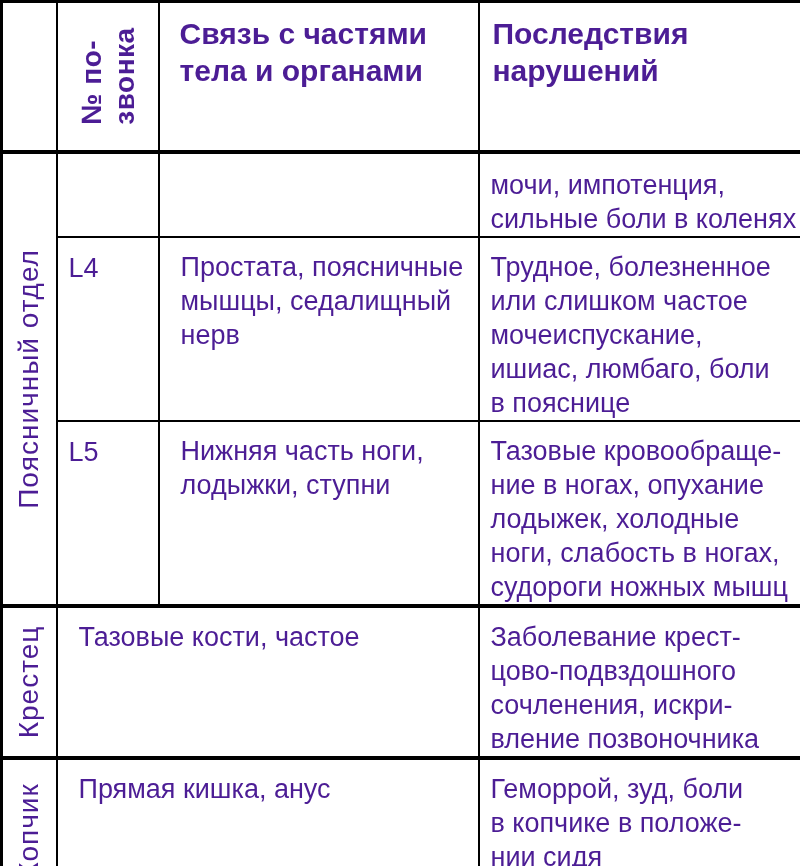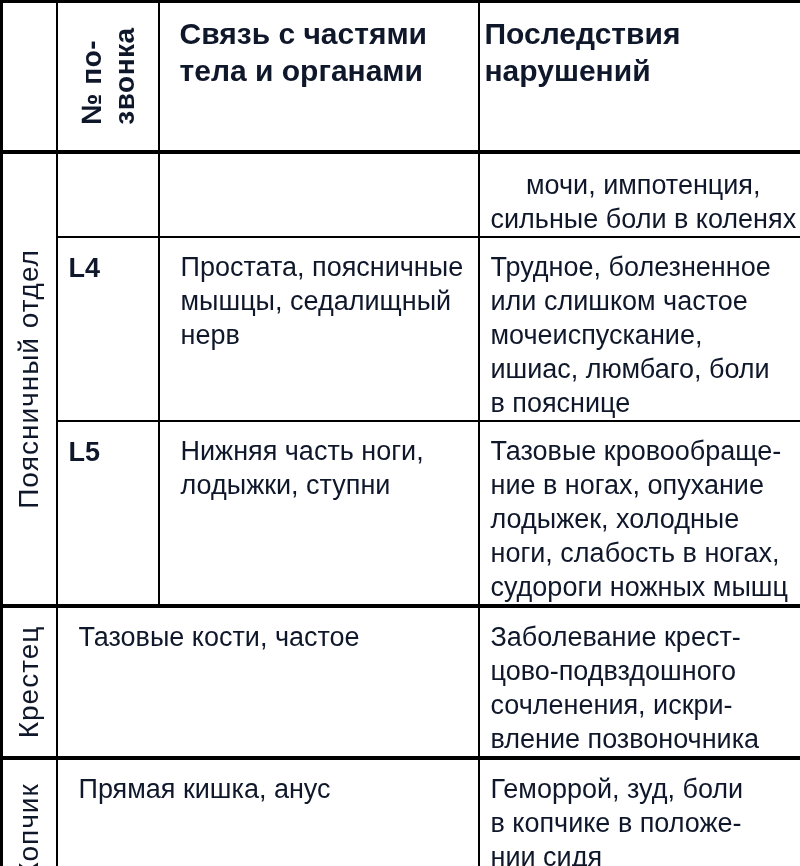--- a/index.html
+++ b/index.html
@@ -21,21 +21,21 @@
     border-collapse: collapse;
     background: #ffffff;
   }
   table.spine, table.spine td, table.spine th {
     border: 2px solid #000000;
   }
   table.spine { border-width: 3px; }
   td, th {
     vertical-align: top;
     text-align: left;
-    color: #0f172a;
+    color: #4c1d95;
     font-family: "Liberation Sans", sans-serif;
     font-size: 27px;
     line-height: 34px;
     font-weight: 400;
     white-space: pre;
     overflow: hidden;
     box-sizing: border-box;
   }
   thead th { border-bottom-width: 4px; }
   tr.section-start td { border-top-width: 4px; }
@@ -54,27 +54,27 @@
   tr.r3 { height: 140px; }
   tr.r4 { height: 146px; }
 
   
   thead th {
     font-weight: 700;
     font-size: 30px;
     line-height: 37px;
     padding: 12px 6px 0 20px;
   }
-  thead th.cons-col { padding-left: 5px; }
+  thead th.cons-col { padding-left: 13px; }
 
   
-  td.vert-cell { padding: 13px 0 0 11px; font-weight: bold; }
+  td.vert-cell { padding: 13px 0 0 11px; }
   td.conn-cell { padding: 12px 6px 0 21px; }
   td.cons-cell { padding: 12px 4px 0 11px; }
-  tr.r0 td.cons-cell { padding-top: 14px; text-align: center; }
+  tr.r0 td.cons-cell { padding-top: 14px; }
 
   
   .region-cell, .vhead-cell { position: relative; padding: 0; }
   .vtext {
     position: absolute;
     top: 50%;
     left: 50%;
     transform: translate(-50%, -50%) rotate(-90deg);
     white-space: pre;
     font-size: 28px;

